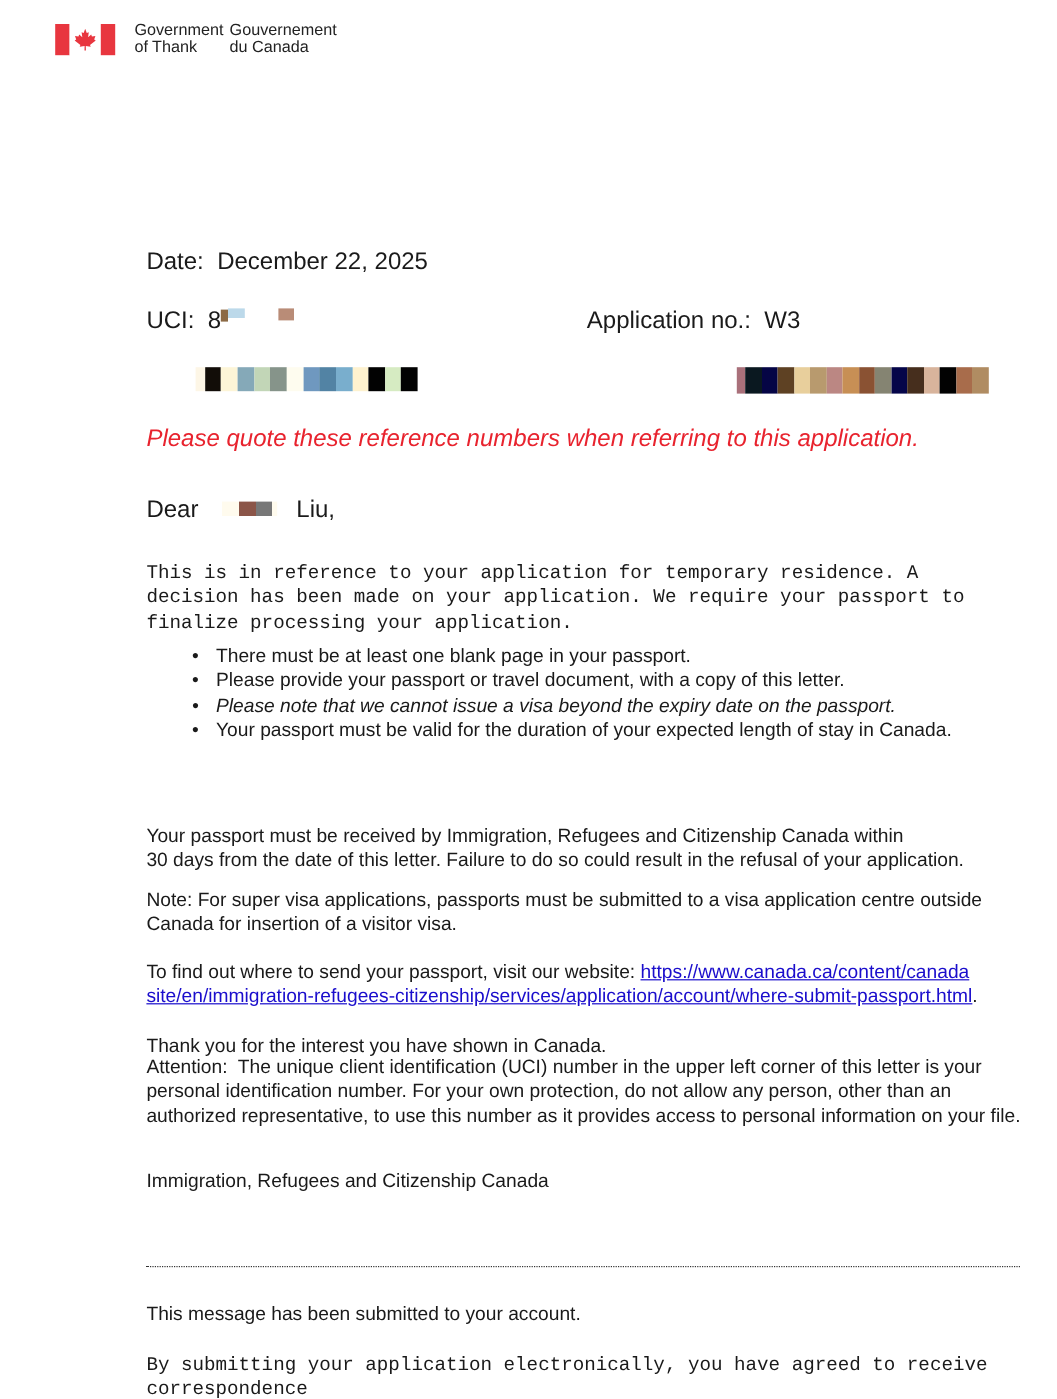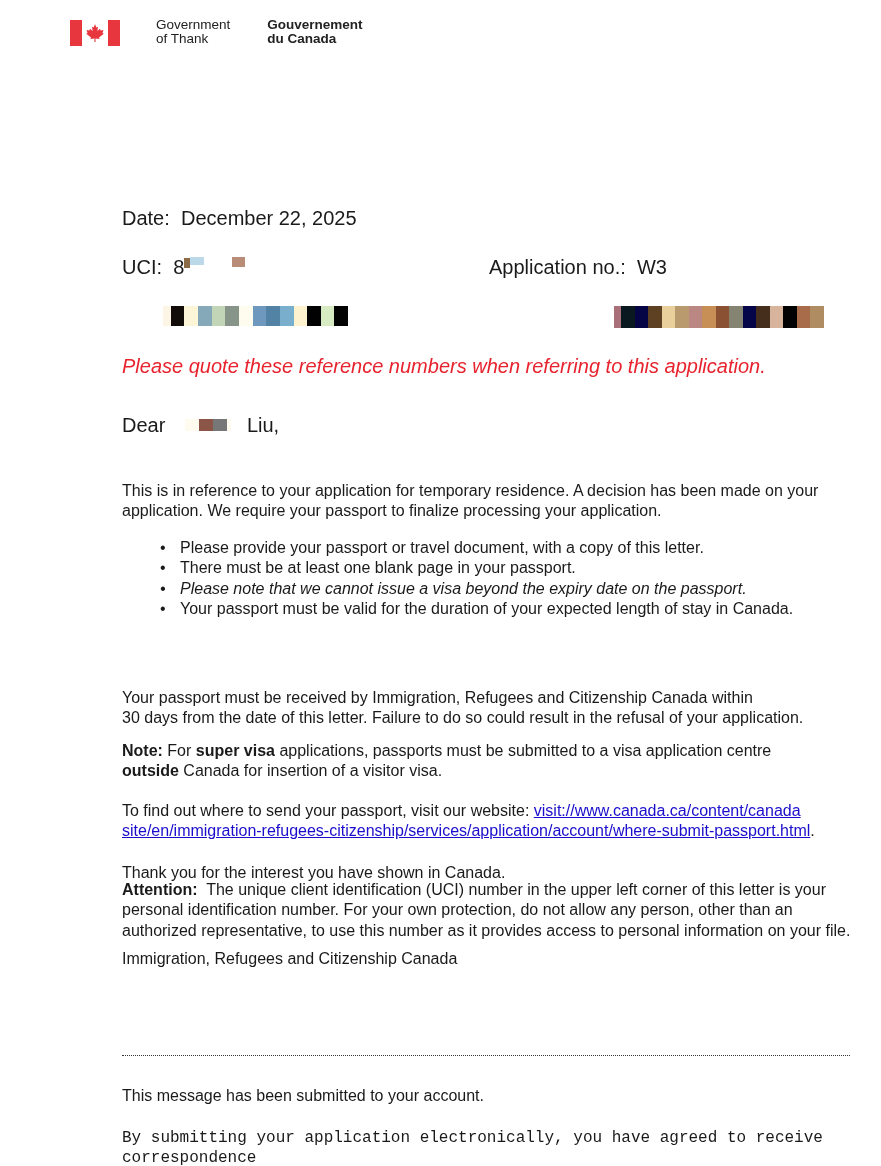--- a/index.html
+++ b/index.html
@@ -1,30 +1,30 @@
 <!DOCTYPE html>
 <html><head>
   <meta charset="utf-8">
   <style>
     html, body { margin:0; padding:0; background:#ffffff; }
     body {
       width:881px; height:1166px; overflow:hidden; position:relative;
       font-family:"Liberation Sans", sans-serif; color:#1a1a1a;
     }
-    .header { position:absolute; left:70px; top:18px; display:flex; align-items:center;gap:20px; }
+    .header { position:absolute; left:46px; top:18px; display:flex; align-items:center; }
     .flag { width:50px; height:26px; display:flex; margin-top:2px; }
     .flag .bar { width:12px; height:26px; background:#e8363f; }
     .flag .mid { width:26px; height:26px; background:#fff; display:flex; align-items:center; justify-content:center; }
     .sig { font-size:13.5px; line-height:14px; color:#222; margin-left:16px; }
-    .sig.fr { margin-left:17px;font-weight:bold; }
+    .sig.fr { margin-left:5px; }
     .abs { position:absolute; font-size:20px; line-height:20px; }
     .red-note { color:#e8232e; font-style:italic; }
     .redact { display:inline-block; vertical-align:middle; }
     .para { position:absolute; left:122px; width:740px; font-size:16px; line-height:20.3px; }
-    .para b { font-weight:bold; }
+    .para b { font-weight:normal; }
     ul.reqs { list-style:none; margin:0; padding:0; }
     ul.reqs li { position:relative; padding-left:58px; }
     ul.reqs li::before { content:"•"; position:absolute; left:38px; }
     a.link { color:#1a0dcc; text-decoration:underline; }
     .dots { position:absolute; left:122px; top:1055px; width:728px; border-top:1px dotted #333; }
     .blk { display:inline-block; height:20px; }
   </style>
 </head>
 <body>
 
@@ -99,49 +99,49 @@
   <span class="blk" style="height:22px;width:14px;background:#b08c62"></span>
 </div>
 
 <div class="abs red-note" style="left:122px; top:356px;">Please quote these reference numbers when referring to this application.</div>
 
 <div class="abs" style="left:122px; top:415px;">
   <span>Dear</span>
   <span class="redact" style="width:46px;height:12px;margin-left:14px;margin-right:16px;background:linear-gradient(to right,#fffbee 0,#fffbee 14px,#8b5548 14px,#8b5548 28px,#777 28px,#777 42px,#fffbee 42px);vertical-align:1px;"></span><span>Liu,</span>
 </div>
 
-<div class="para" style="top:481px; width:720px;">This is in reference to your application for temporary residence. A decision has been made on your application. We require your passport to finalize processing your application.</div>
+<div class="para" style="top:468px; width:720px;font-family:Liberation Mono, monospace;">This is in reference to your application for temporary residence. A decision has been made on your application. We require your passport to finalize processing your application.</div>
 
 <div class="para" style="top:538px;">
   <ul class="reqs">
+    <li>There must be at least one blank page in your passport.</li>
     <li>Please provide your passport or travel document, with a copy of this letter.</li>
-    <li>There must be at least one blank page in your passport.</li>
     <li style="font-style:italic;">Please note that we cannot issue a visa beyond the expiry date on the passport.</li>
     <li>Your passport must be valid for the duration of your expected length of stay in Canada.</li>
   </ul>
 </div>
 
 <div class="para" style="top:688px;">
   <div>Your passport must be received by Immigration, Refugees and Citizenship Canada within</div>
   <div>30 days from the date of this letter. Failure to do so could result in the refusal of your application.</div>
 </div>
 
 <div class="para" style="top:741px; width:700px;">
   <b>Note:</b><span> For </span><b>super visa</b><span> applications, passports must be submitted to a visa application centre </span><b>outside</b><span> Canada for insertion of a visitor visa.</span>
 </div>
 
 <div class="para" style="top:801px; width:750px;">
-  <span>To find out where to send your passport, visit our website: </span><a class="link" href="#"><span>visit://www.canada.ca/content/canada</span><br><span>site/en/immigration-refugees-citizenship/services/application/account/where-submit-passport.html</span></a><span>.</span>
+  <span>To find out where to send your passport, visit our website: </span><a class="link" href="#"><span>https://www.canada.ca/content/canada</span><br><span>site/en/immigration-refugees-citizenship/services/application/account/where-submit-passport.html</span></a><span>.</span>
 </div>
 
 <div class="para" style="top:863px;">Thank you for the interest you have shown in Canada.</div>
 
 <div class="para" style="top:880px; width:730px;">
   <b>Attention:</b><span style="white-space:pre-wrap;">  The unique client identification (UCI) number in the upper left corner of this letter is your personal identification number. For your own protection, do not allow any person, other than an authorized representative, to use this number as it provides access to personal information on your file.</span>
 </div>
 
-<div class="para" style="top:949px;">Immigration, Refugees and Citizenship Canada</div>
+<div class="para" style="top:975px;">Immigration, Refugees and Citizenship Canada</div>
 
 <div class="dots"></div>
 
 <div class="para" style="top:1086px;">This message has been submitted to your account.</div>
 
 <div class="para" style="top:1128px;font-family:Liberation Mono, monospace;">By submitting your application electronically, you have agreed to receive correspondence</div>
 
 </body></html>

